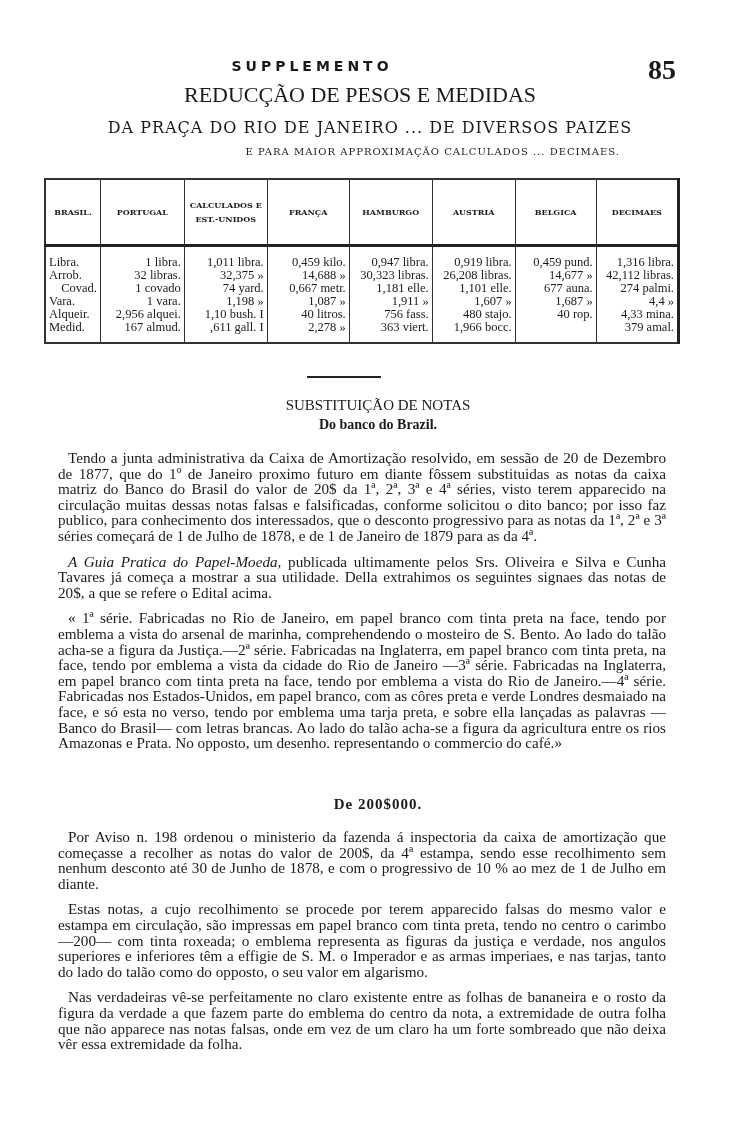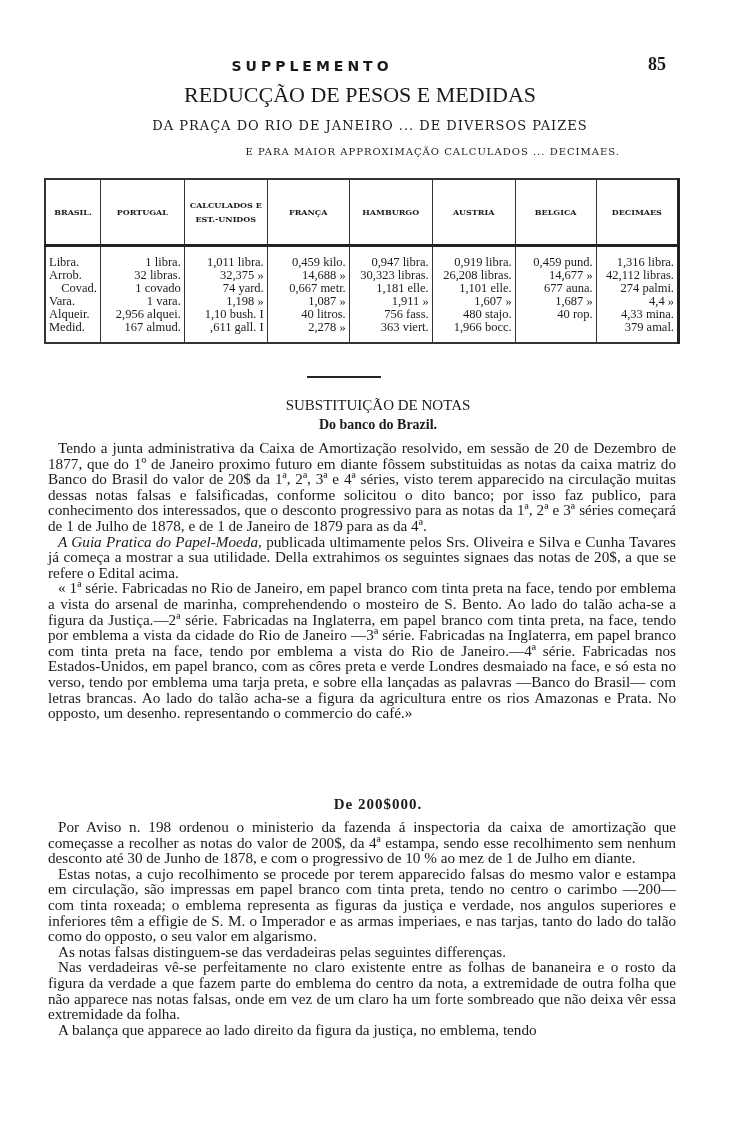--- a/index.html
+++ b/index.html
@@ -1,24 +1,24 @@
 <!DOCTYPE html>
 <html><head>
 <meta charset="utf-8">
 <style>
   html, body { margin:0; padding:0; background:#ffffff; }
   body { width:736px; height:1143px; position:relative; overflow:hidden; color:#1a1a1a;
          font-family:"DejaVu Serif", serif; }
   .hdr-supp { position:absolute; top:58px; left:0; width:600px; text-align:center;
               font-family:"DejaVu Sans", sans-serif; font-weight:bold; font-size:14px; letter-spacing:4px; padding-left:12px; }
-  .page-num { position:absolute; top:54px; left:648px; font-family:"Liberation Serif", serif; font-weight:bold; font-size:18px; }
+  .page-num { position:absolute; top:54px; left:648px; font-family:"Liberation Serif", serif; font-weight:bold; font-size:28px; }
   .title-main { position:absolute; top:82px; left:170px; width:380px; text-align:center;
                 font-family:"Liberation Serif", serif; font-size:22px; font-weight:normal; }
   .title-sub1 { position:absolute; top:118px; left:100px; width:540px; text-align:center;
-                font-family:"DejaVu Serif", serif; font-size:13px; letter-spacing:1px; }
+                font-family:"DejaVu Serif", serif; font-size:16px; letter-spacing:1px; }
   .title-sub2 { position:absolute; top:146px; left:100px; width:520px; text-align:right;
                 font-family:"DejaVu Serif", serif; font-size:10px; letter-spacing:1px; }
 
   table.conv { position:absolute; top:178px; left:44px; width:636px; border-collapse:collapse;
                border-top:2px solid #333; border-bottom:2px solid #333; border-left:2px solid #333; border-right:3px solid #222;
                font-family:"Liberation Serif", serif; font-size:12.5px; }
   table.conv th { font-family:"DejaVu Serif", serif; font-size:8px; font-weight:bold; height:64px;
                   border-left:1px solid #333; border-bottom:3px solid #222; text-align:center; padding:0 2px; line-height:14px; }
   table.conv td { border-left:1px solid #333; vertical-align:top; padding:9px 3px 8px 3px; line-height:13px; white-space:pre; }
   table.conv td.num { text-align:right; }
@@ -26,21 +26,21 @@
   .col-h { width:80px; } .col-a { width:80px; } .col-be { width:80px; } .col-s { width:78px; }
   .cell-line { display:block; text-align:left; }
   .rule { position:absolute; top:376px; left:307px; width:74px; border-top:2px solid #222; }
 
   .sec-title { position:absolute; top:397px; left:0; width:736px; text-align:center;
                font-family:"Liberation Serif", serif; font-size:15px; padding-left:10px; }
   .sec-sub { position:absolute; top:417px; left:0; width:736px; text-align:center;
              font-family:"Liberation Serif", serif; font-size:14px; font-weight:bold; padding-left:10px; }
   .body { position:absolute; left:48px; width:628px; font-family:"Liberation Serif", serif; font-size:15.2px;
           line-height:15.6px; text-align:justify; }
-  .body p { margin:0; text-indent:10px; }
+  .body p { margin:10px; text-indent:10px; }
   .body .it { font-style:italic; }
   .b1 { top:440px; }
   .sec2 { position:absolute; top:796px; left:0; width:736px; text-align:center; font-family:"Liberation Serif", serif;
           font-weight:bold; font-size:15px; letter-spacing:1px; padding-left:10px; }
   .b2 { top:819px; }
 </style>
 </head>
 <body>
 
 <div class="hdr-supp">SUPPLEMENTO</div>
@@ -85,16 +85,14 @@
   <p>Tendo a junta administrativa da Caixa de Amortização resolvido, em sessão de 20 de Dezembro de 1877, que do 1º de Janeiro proximo futuro em diante fôssem substituidas as notas da caixa matriz do Banco do Brasil do valor de 20$ da 1ª, 2ª, 3ª e 4ª séries, visto terem apparecido na circulação muitas dessas notas falsas e falsificadas, conforme solicitou o dito banco; por isso faz publico, para conhecimento dos interessados, que o desconto progressivo para as notas da 1ª, 2ª e 3ª séries começará de 1 de Julho de 1878, e de 1 de Janeiro de 1879 para as da 4ª.</p>
   <p><span class="it">A Guia Pratica do Papel-Moeda,</span> publicada ultimamente pelos Srs. Oliveira e Silva e Cunha Tavares já começa a mostrar a sua utilidade. Della extrahimos os seguintes signaes das notas de 20$, a que se refere o Edital acima.</p>
   <p>« 1ª série. Fabricadas no Rio de Janeiro, em papel branco com tinta preta na face, tendo por emblema a vista do arsenal de marinha, comprehendendo o mosteiro de S. Bento. Ao lado do talão acha-se a figura da Justiça.—2ª série. Fabricadas na Inglaterra, em papel branco com tinta preta, na face, tendo por emblema a vista da cidade do Rio de Janeiro —3ª série. Fabricadas na Inglaterra, em papel branco com tinta preta na face, tendo por emblema a vista do Rio de Janeiro.—4ª série. Fabricadas nos Estados-Unidos, em papel branco, com as côres preta e verde Londres desmaiado na face, e só esta no verso, tendo por emblema uma tarja preta, e sobre ella lançadas as palavras —Banco do Brasil— com letras brancas. Ao lado do talão acha-se a figura da agricultura entre os rios Amazonas e Prata. No opposto, um desenho. representando o commercio do café.»</p>
 </div>
 
 <div class="sec2">De 200$000.</div>
 
 <div class="body b2">
   <p>Por Aviso n. 198 ordenou o ministerio da fazenda á inspectoria da caixa de amortização que começasse a recolher as notas do valor de 200$, da 4ª estampa, sendo esse recolhimento sem nenhum desconto até 30 de Junho de 1878, e com o progressivo de 10 % ao mez de 1 de Julho em diante.</p>
   <p>Estas notas, a cujo recolhimento se procede por terem apparecido falsas do mesmo valor e estampa em circulação, são impressas em papel branco com tinta preta, tendo no centro o carimbo —200— com tinta roxeada; o emblema representa as figuras da justiça e verdade, nos angulos superiores e inferiores têm a effigie de S. M. o Imperador e as armas imperiaes, e nas tarjas, tanto do lado do talão como do opposto, o seu valor em algarismo.</p>
-  <p>As notas falsas distinguem-se das verdadeiras pelas seguintes differenças.</p>
   <p>Nas verdadeiras vê-se perfeitamente no claro existente entre as folhas de bananeira e o rosto da figura da verdade a que fazem parte do emblema do centro da nota, a extremidade de outra folha que não apparece nas notas falsas, onde em vez de um claro ha um forte sombreado que não deixa vêr essa extremidade da folha.</p>
-  <p>A balança que apparece ao lado direito da figura da justiça, no emblema, tendo</p>
 </div>
 
 </body></html>

